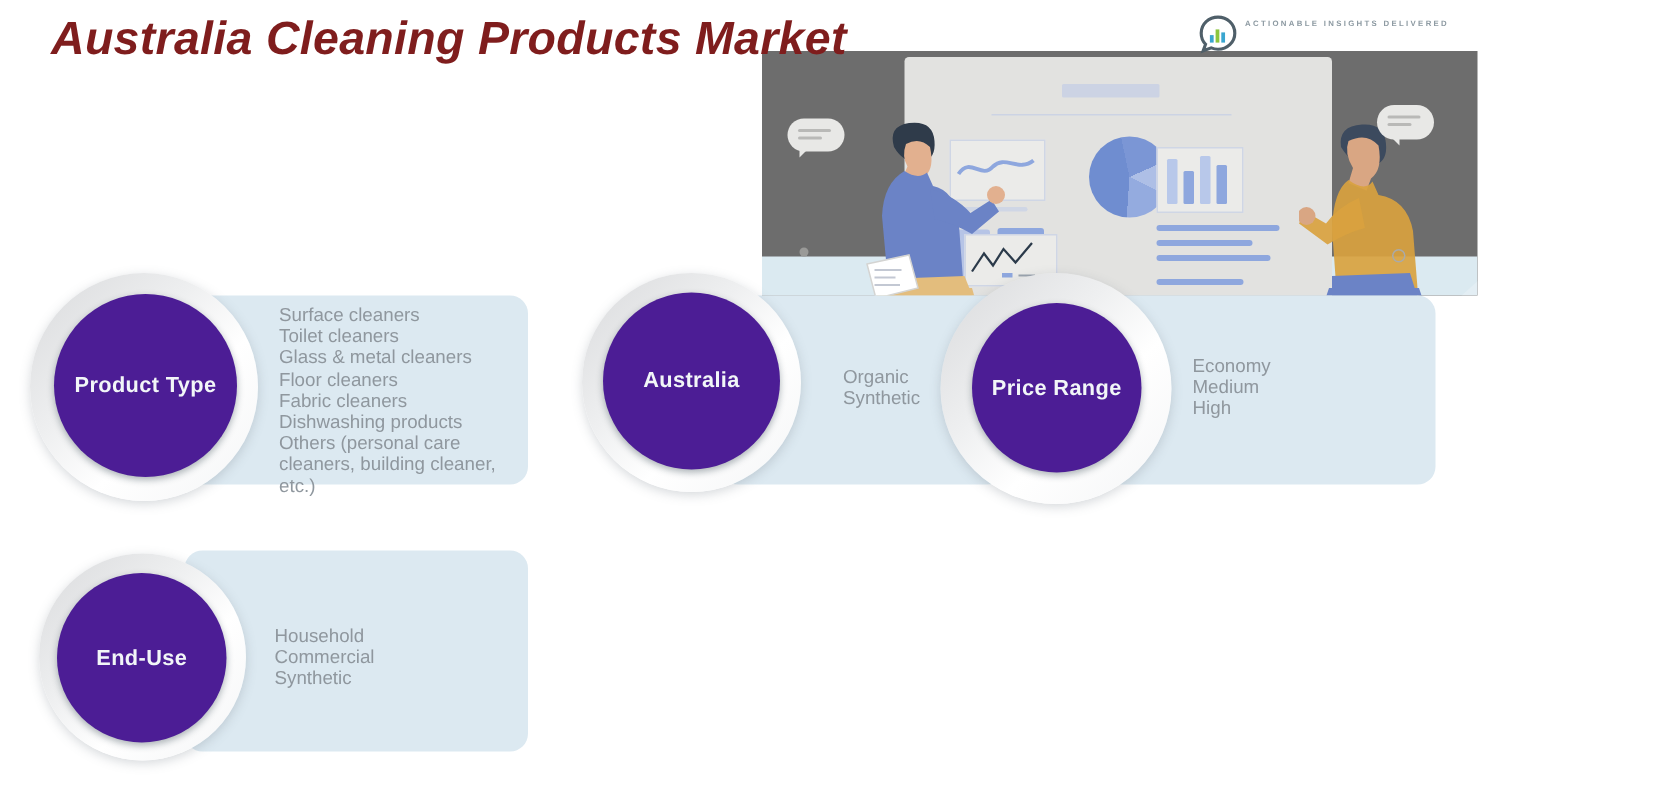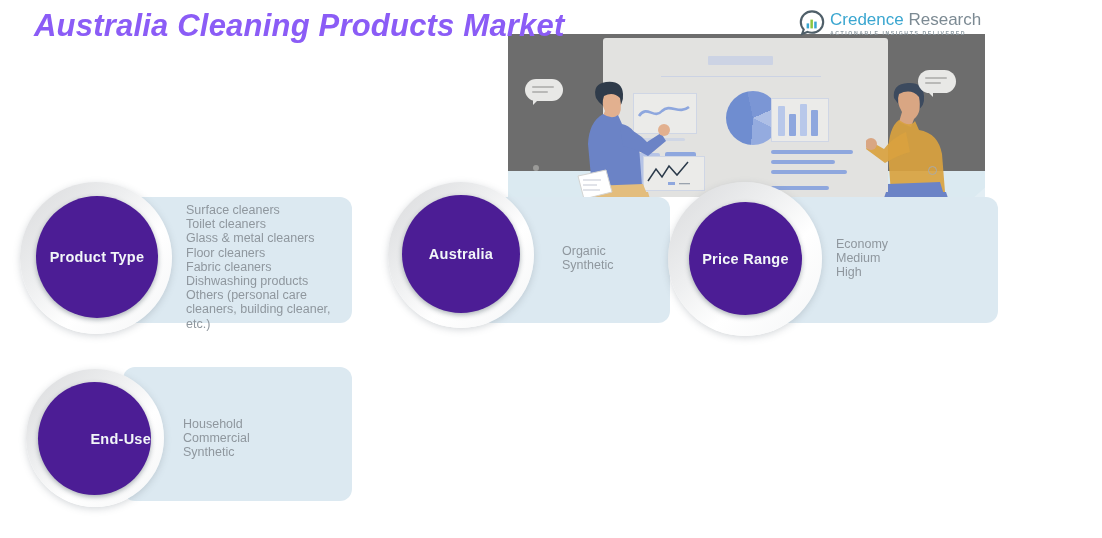--- a/index.html
+++ b/index.html
@@ -19,21 +19,21 @@
   }
 
   
   .page-title {
     position: absolute;
     left: 34px; top: 8px;
     font-size: 31px;
     font-weight: bold;
     font-style: italic;
     letter-spacing: 0.2px;
-    color: #8b5cf6;
+    color: #7f1d1d;
     white-space: nowrap;
     z-index: 40;
   }
 
   
   .logo {
     position: absolute;
     left: 799px; top: 10px;
     display: flex;
     align-items: flex-start;
@@ -197,32 +197,32 @@
   #node-product-type { left: 20px; top: 182px; width: 350px; height: 170px; z-index: 30; }
   #node-product-type .card { left: 103px; top: 15px; width: 229px; height: 126px; }
   #node-product-type .ring { left: 0px;  top: 0px;  width: 152px; height: 152px; }
   #node-product-type .disc { left: 16px; top: 14px; width: 122px; height: 122px; }
   #node-product-type .card-list { left: 166px; top: 21px; width: 170px; }
 
   
   #node-end-use { left: 20px; top: 355px; width: 350px; height: 165px; z-index: 30; }
   #node-end-use .card { left: 103px; top: 12px; width: 229px; height: 134px; }
   #node-end-use .ring { left: 6px;  top: 14px; width: 138px; height: 138px; }
-  #node-end-use .disc { left: 18px; top: 27px; width: 113px; height: 113px; justify-content: flex-end; }
+  #node-end-use .disc { left: 18px; top: 27px; width: 113px; height: 113px; }
   #node-end-use .card-list { left: 163px; top: 62px; width: 170px; }
 
   
   #node-ingredient { left: 388px; top: 182px; width: 260px; height: 160px; z-index: 31; }
   #node-ingredient .card { left: 92px; top: 15px; width: 190px; height: 126px; }
   #node-ingredient .ring { left: 0px;  top: 0px;  width: 146px; height: 146px; }
   #node-ingredient .disc { left: 14px; top: 13px; width: 118px; height: 118px; }
   #node-ingredient .card-list { left: 153px; top: 62px; width: 120px; margin-left: 21px; }
 
   
-  #node-price-range { left: 668px; top: 182px; width: 340px; height: 160px; z-index: 32; text-decoration: underline; }
+  #node-price-range { left: 627px; top: 182px; width: 340px; height: 160px; z-index: 32; text-decoration: underline; }
   #node-price-range .card { left: 98px; top: 15px; width: 232px; height: 126px; }
   #node-price-range .ring { left: 0px;  top: 0px;  width: 154px; height: 154px; }
   #node-price-range .disc { left: 21px; top: 20px; width: 113px; height: 113px; }
   #node-price-range .card-list { left: 168px; top: 55px; width: 150px; }
 </style>
 </head>
 <body>
 
 <div class="canvas">
 
@@ -231,23 +231,20 @@
   <div class="logo">
     <div class="logo-mark">
       <svg width="26" height="26" viewBox="0 0 26 26">
         <path d="M13 1.4c6.1 0 11.2 4.6 11.2 10.7S19.1 22.8 13 22.8c-1.6 0-3.1-.3-4.5-.9l-5.4 2 1.6-4.4A10.4 10.4 0 0 1 1.8 12.1C1.8 6 6.9 1.4 13 1.4z" fill="none" stroke="#4f5f69" stroke-width="2.1"></path>
         <rect x="7.6" y="13.4" width="2.5" height="5.0" fill="#3aa6d0"></rect>
         <rect x="11.4" y="9.6" width="2.5" height="8.8" fill="#8cc63f"></rect>
         <rect x="15.2" y="11.6" width="2.5" height="6.8" fill="#3aa6d0"></rect>
       </svg>
     </div>
     <div class="logo-text">
-      <div class="logo-name">
-        <span class="cred">Credence</span><span>&nbsp;</span><span>Research</span>
-      </div>
       <div class="logo-tag">Actionable Insights Delivered</div>
     </div>
   </div>
 
   <div class="illustration">
     <div class="floor"></div>
 
     <div class="board">
       <div class="board-title"></div>
       <div class="board-rule"></div>

